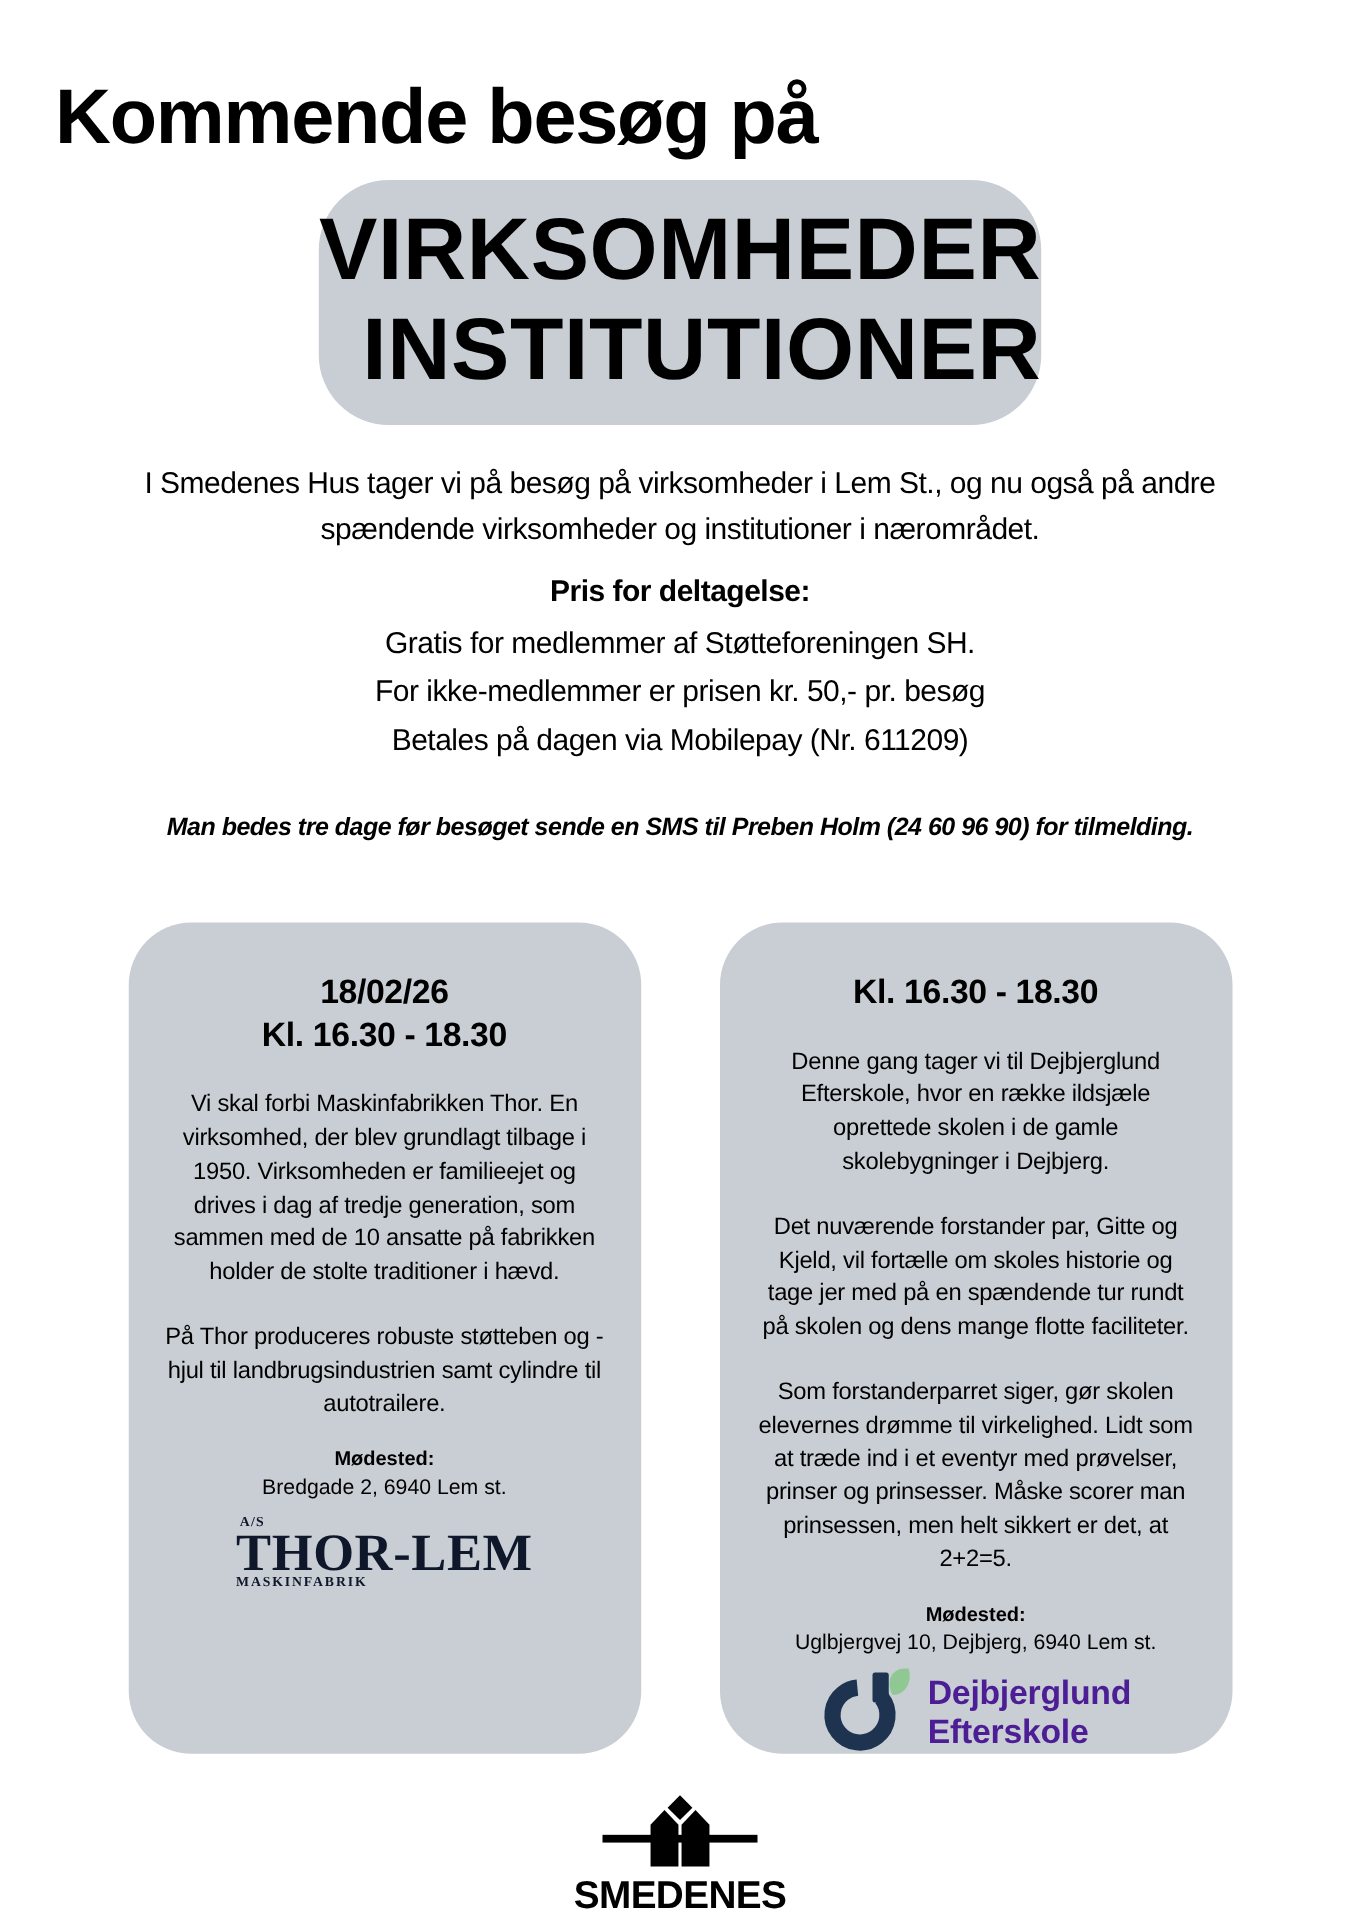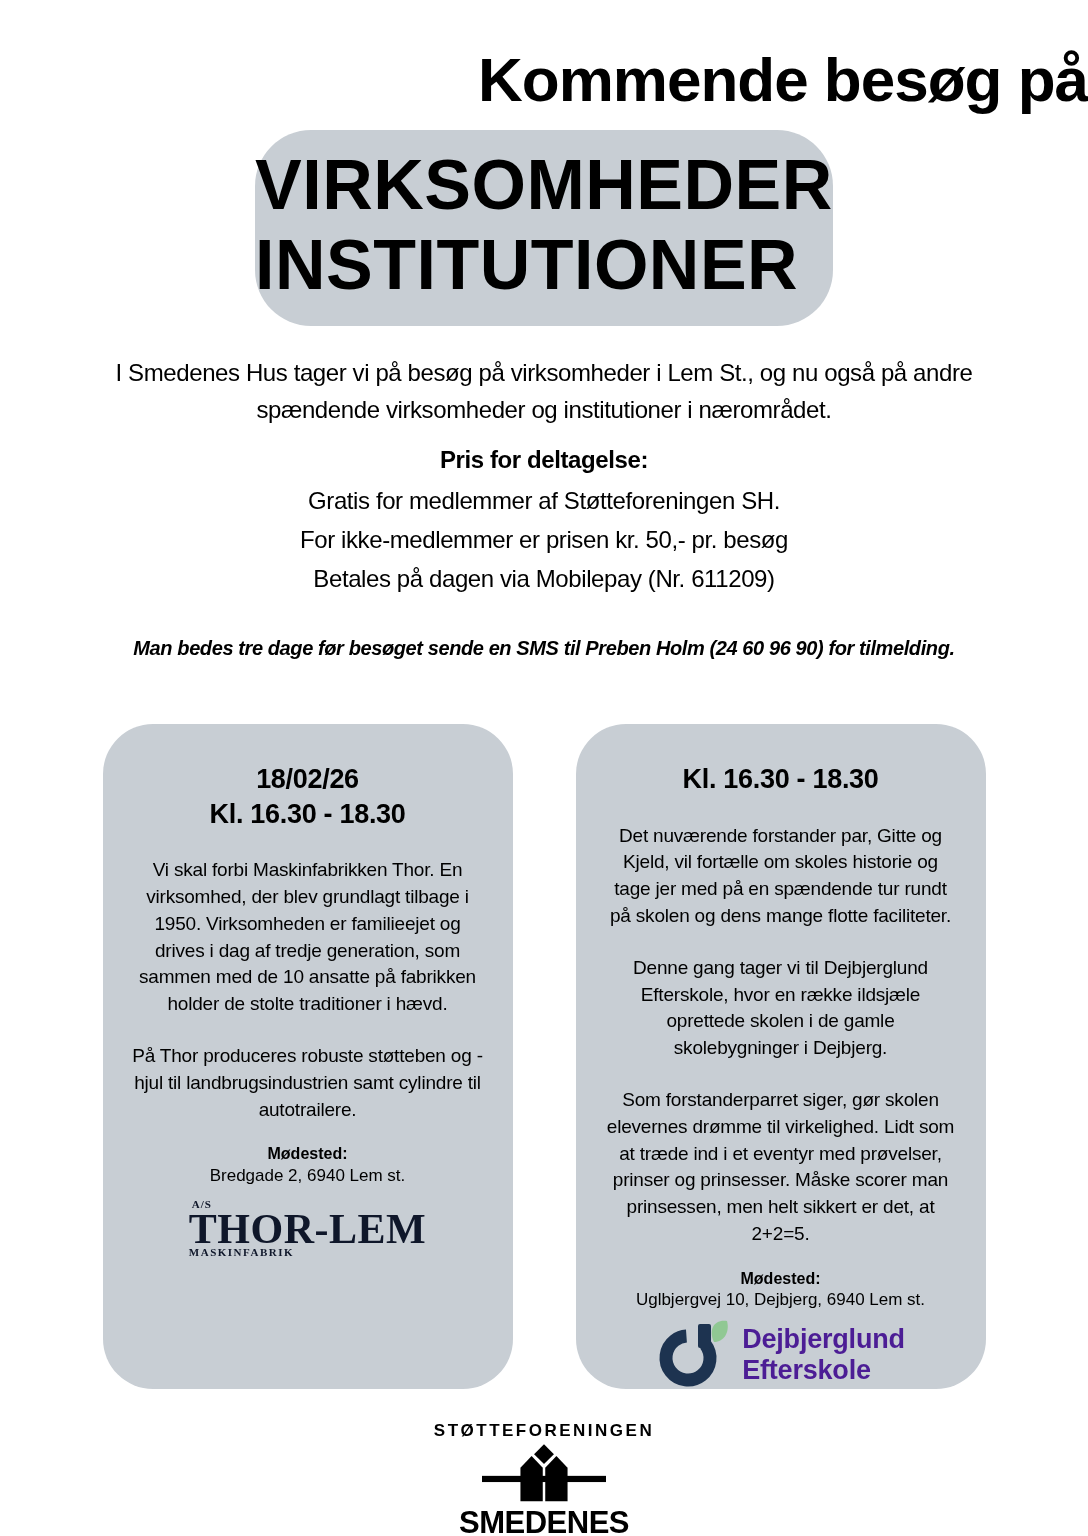--- a/index.html
+++ b/index.html
@@ -5,26 +5,26 @@
   html,body{margin:0;padding:0;}
   body{
     width:1088px;height:1536px;background:#ffffff;
     font-family:"Liberation Sans", sans-serif;color:#000;
     overflow:hidden;
   }
   .page{width:1088px;height:1536px;position:relative;}
 
   
   .main-title{
-    margin:46px auto 0;text-align:right;
+    margin:60px auto 0;text-align:left;
     font-size:62px;font-weight:800;letter-spacing:-1px;line-height:1.1;padding-left:44px;
   }
   .banner{
     width:578px;margin:16px auto 0;background:#c8ced4;
-    border-radius:56px;padding:16px 0 20px;text-align:left;
+    border-radius:56px;padding:16px 0 20px;text-align:right;
   }
   .banner-line{
     font-size:70px;font-weight:800;line-height:1.14;letter-spacing:0.5px;
   }
 
   
   .intro{
     width:910px;margin:28px auto 0;text-align:center;
     font-size:24px;line-height:1.55;letter-spacing:-0.4px;
   }
@@ -128,22 +128,22 @@
           <span class="thor-prefix">A/S</span>
           <span class="thor-name">THOR-LEM</span>
           <span class="thor-sub">MASKINFABRIK</span>
         </span>
       </div>
     </div>
 
     <div class="card">
       <div class="card-time">Kl. 16.30 - 18.30</div>
       <div class="card-body">
+        <p>Denne gang tager vi til Dejbjerglund Efterskole, hvor en række ildsjæle oprettede skolen i de gamle skolebygninger i Dejbjerg.</p>
         <p>Det nuværende forstander par, Gitte og Kjeld, vil fortælle om skoles historie og tage jer med på en spændende tur rundt på skolen og dens mange flotte faciliteter.</p>
-        <p>Denne gang tager vi til Dejbjerglund Efterskole, hvor en række ildsjæle oprettede skolen i de gamle skolebygninger i Dejbjerg.</p>
         <p>Som forstanderparret siger, gør skolen elevernes drømme til virkelighed. Lidt som at træde ind i et eventyr med prøvelser, prinser og prinsesser. Måske scorer man prinsessen, men helt sikkert er det, at 2+2=5.</p>
       </div>
       <div class="meeting">
         <div class="meeting-label">Mødested:</div>
         <div class="meeting-address">Uglbjergvej 10, Dejbjerg, 6940 Lem st.</div>
       </div>
       <div class="dejbjerg">
         <span>
           <svg width="74" height="74" viewBox="0 0 74 74">
             <circle cx="32" cy="42" r="22" fill="none" stroke="#1d3350" stroke-width="13" stroke-dasharray="116 22.2" transform="rotate(-38 32 42)"></circle>
@@ -154,21 +154,20 @@
         <span class="dejbjerg-text">
           <span>Dejbjerglund</span><br>
           <span>Efterskole</span>
         </span>
       </div>
     </div>
 
   </div>
 
   <div class="footer">
-    <div class="footer-org">STØTTEFORENINGEN</div>
     <div class="footer-icon">
       <svg width="166" height="62" viewBox="0 0 200 100">
         <rect x="0" y="53" width="200" height="10" fill="#000"></rect>
         <polygon points="62,94 62,40 80,21 98,40 98,94" fill="#000"></polygon>
         <polygon points="102,94 102,40 120,21 138,40 138,94" fill="#000"></polygon>
         <polygon points="100,2 116,18 100,34 84,18" fill="#000"></polygon>
       </svg>
     </div>
     <div class="footer-name">SMEDENES</div>
 

